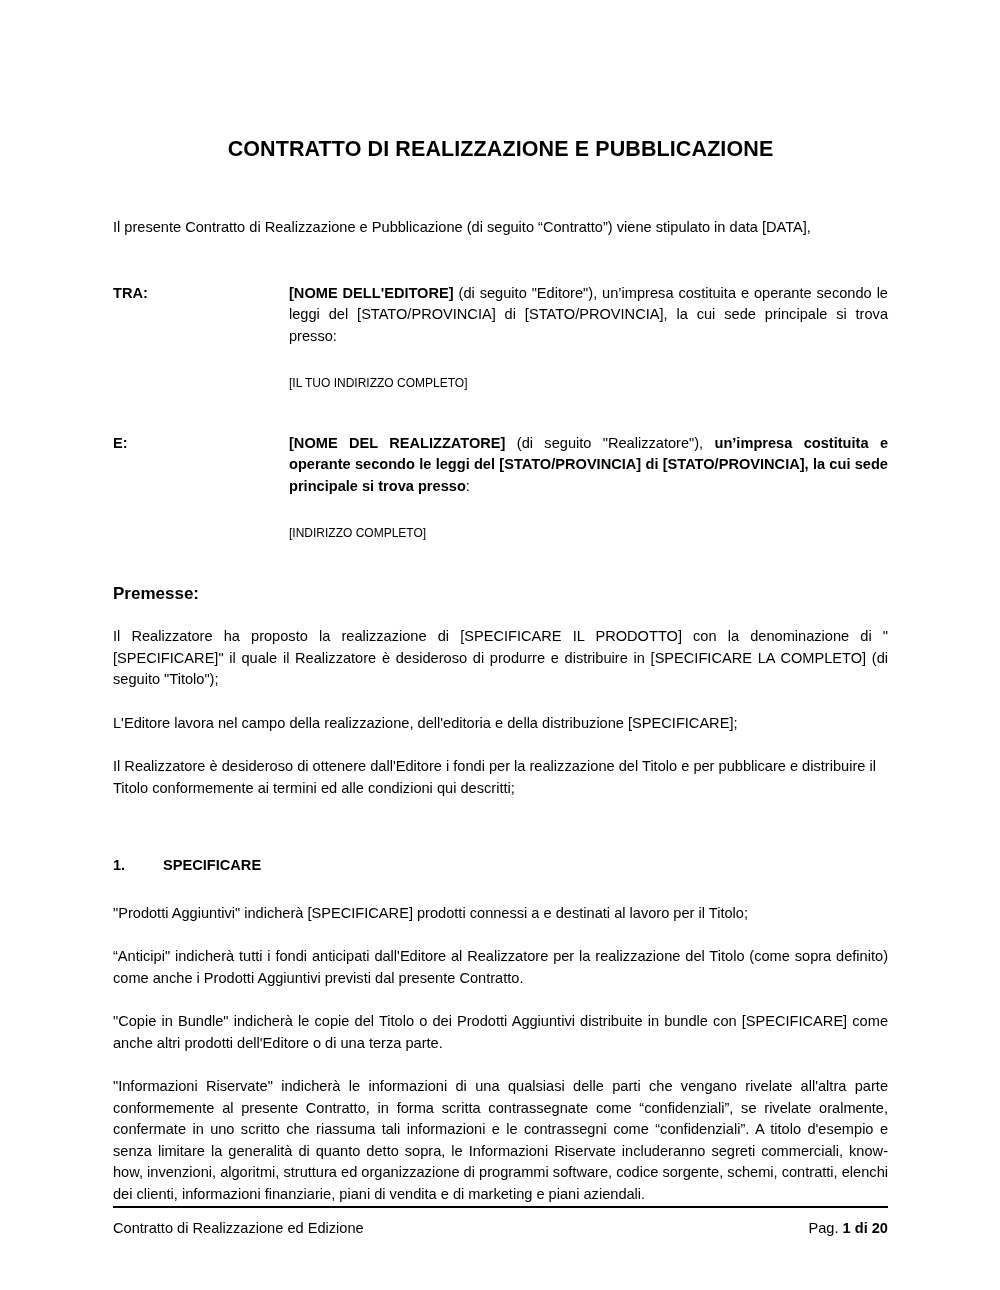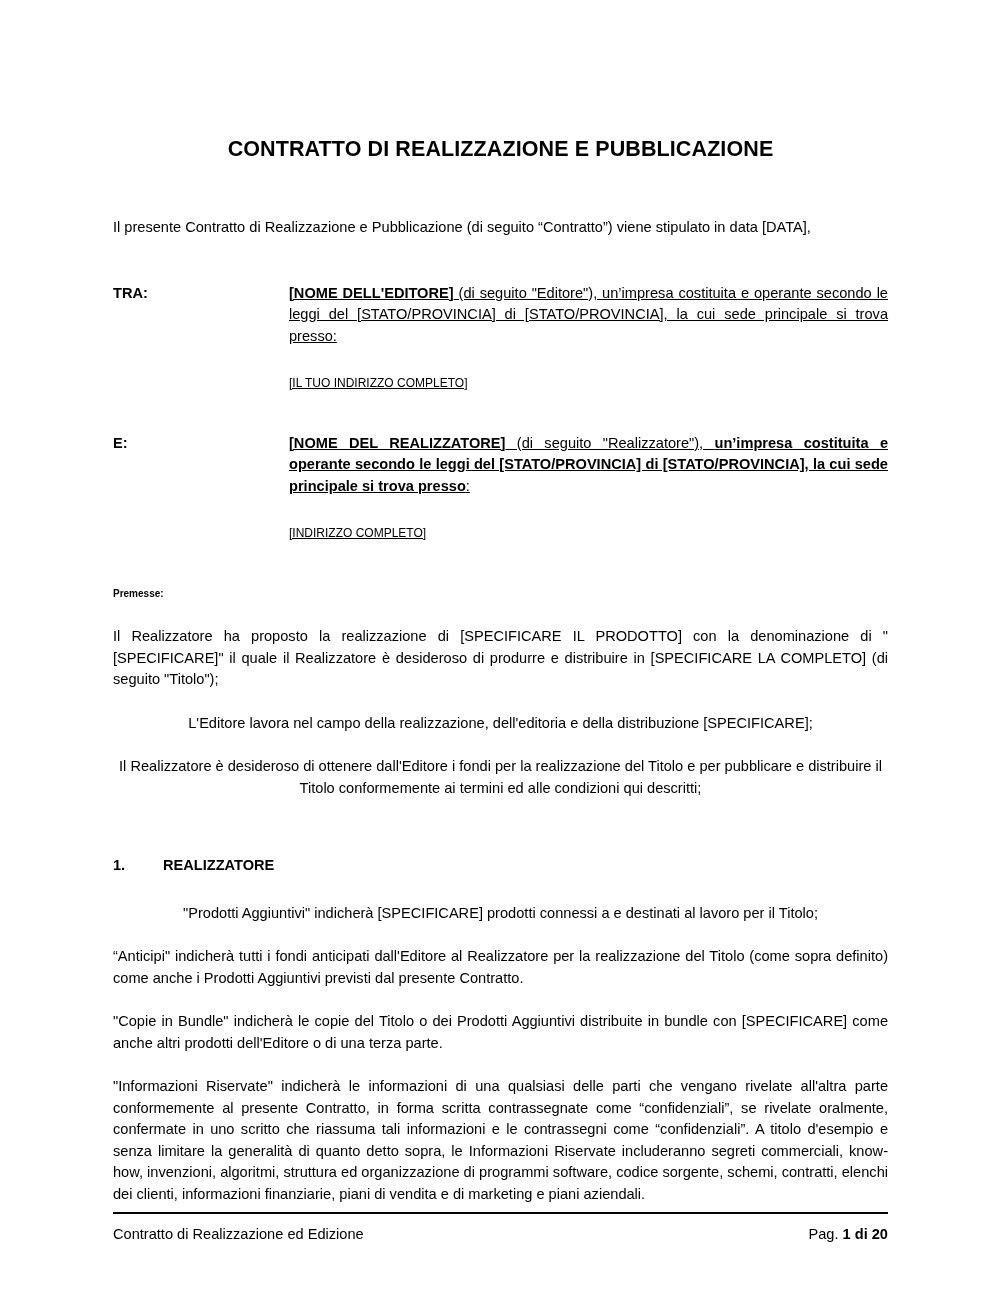--- a/index.html
+++ b/index.html
@@ -35,21 +35,21 @@
     margin: 0;
     padding-top: 108px;
   }
   p, .para {
     font-size: 14.6px;
     line-height: 21.5px;
     margin: 0;
     text-align: justify;
   }
   .para.left {
-    text-align: center;
+    text-align: left;
   }
   .b { font-weight: bold; }
 
   .sp-intro { height: 55px; }
   .sp-22 { height: 22px; }
   .sp-26 { height: 26px; }
   .sp-34 { height: 34px; }
   .sp-38 { height: 38px; }
   .sp-44 { height: 44px; }
 
@@ -61,21 +61,20 @@
   .party-label {
     width: 176px;
     flex: 0 0 176px;
     font-size: 14.6px;
     line-height: 21.5px;
     font-weight: bold;
   }
   .party-body {
     flex: 1 1 auto;
     min-width: 0;
-    text-decoration: underline;
   }
   .party-body .para { text-align: justify; }
   .party-addr {
     font-size: 12px;
     line-height: 21.5px;
     text-align: left;
     margin: 0;
   }
 
   .section-heading {
@@ -84,32 +83,31 @@
     line-height: 21.5px;
     font-weight: bold;
   }
   .section-num {
     width: 50px;
     flex: 0 0 50px;
   }
   .heading-label { font-weight: bold; }
 
   .premesse-label {
-    font-size: 10px;
+    font-size: 17px;
     line-height: 21.5px;
     font-weight: bold;
   }
 
   
   .footer {
     position: absolute;
     left: 113px;
     top: 1206px;
     width: 775px;
-    margin-top: 6px;
   }
   .footer-rule {
     border-top: 2.2px solid #000000;
     width: 100%;
     height: 0;
   }
   .footer-row {
     display: flex;
     justify-content: space-between;
     align-items: baseline;
@@ -171,21 +169,21 @@
 
     <p class="para left">Il Realizzatore è desideroso di ottenere dall'Editore i fondi per la realizzazione del Titolo e per pubblicare e distribuire il Titolo conformemente ai termini ed alle condizioni qui descritti;</p>
 
     <div class="sp-22"></div>
 
 
     <div class="sp-34"></div>
 
     <div class="section-heading">
       <span class="section-num">1.</span>
-      <span class="heading-label">REALIZZATORE</span>
+      <span class="heading-label">SPECIFICARE</span>
     </div>
 
     <div class="sp-26"></div>
 
     <p class="para left">"Prodotti Aggiuntivi" indicherà [SPECIFICARE] prodotti connessi a e destinati al lavoro per il Titolo;</p>
 
     <div class="sp-22"></div>
 
     <p class="para">“Anticipi" indicherà tutti i fondi anticipati dall'Editore al Realizzatore per la realizzazione del Titolo (come sopra definito) come anche i Prodotti Aggiuntivi previsti dal presente Contratto.</p>
 

